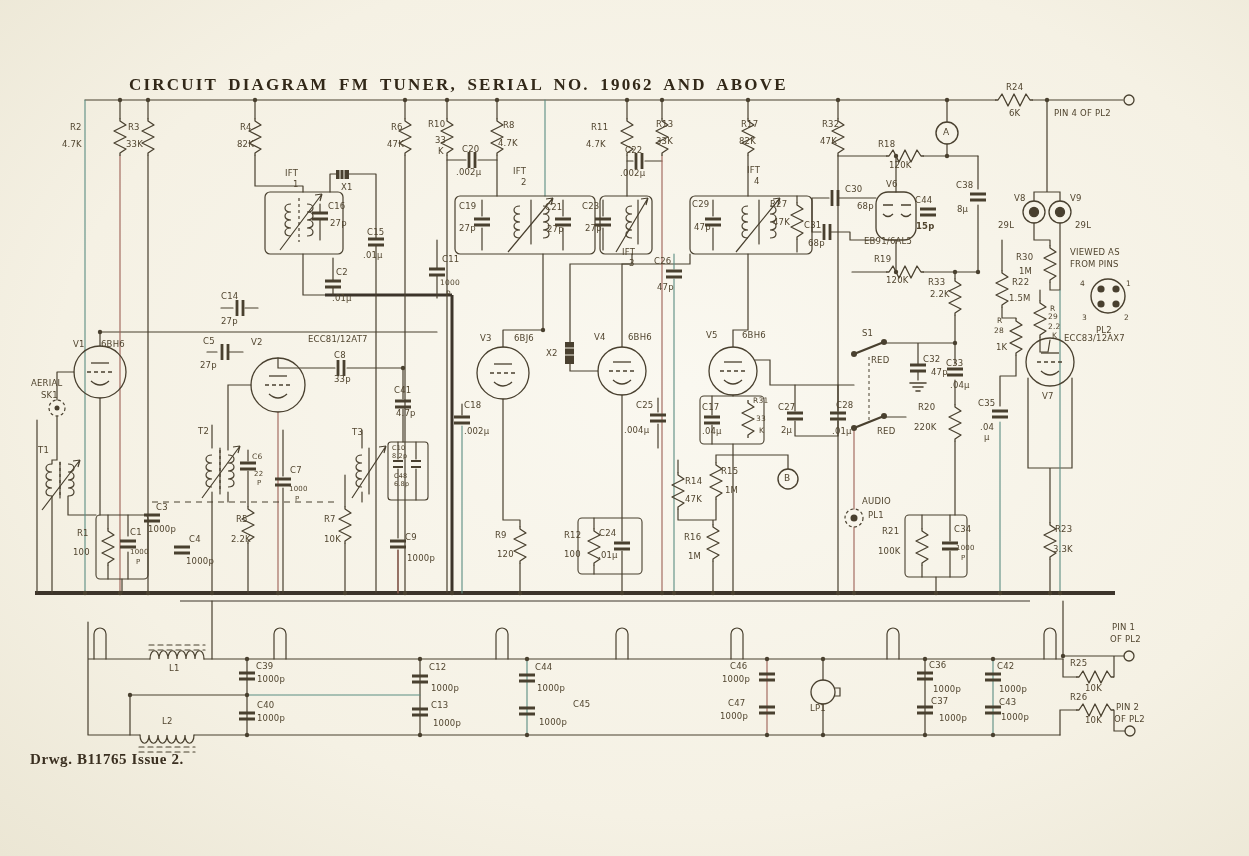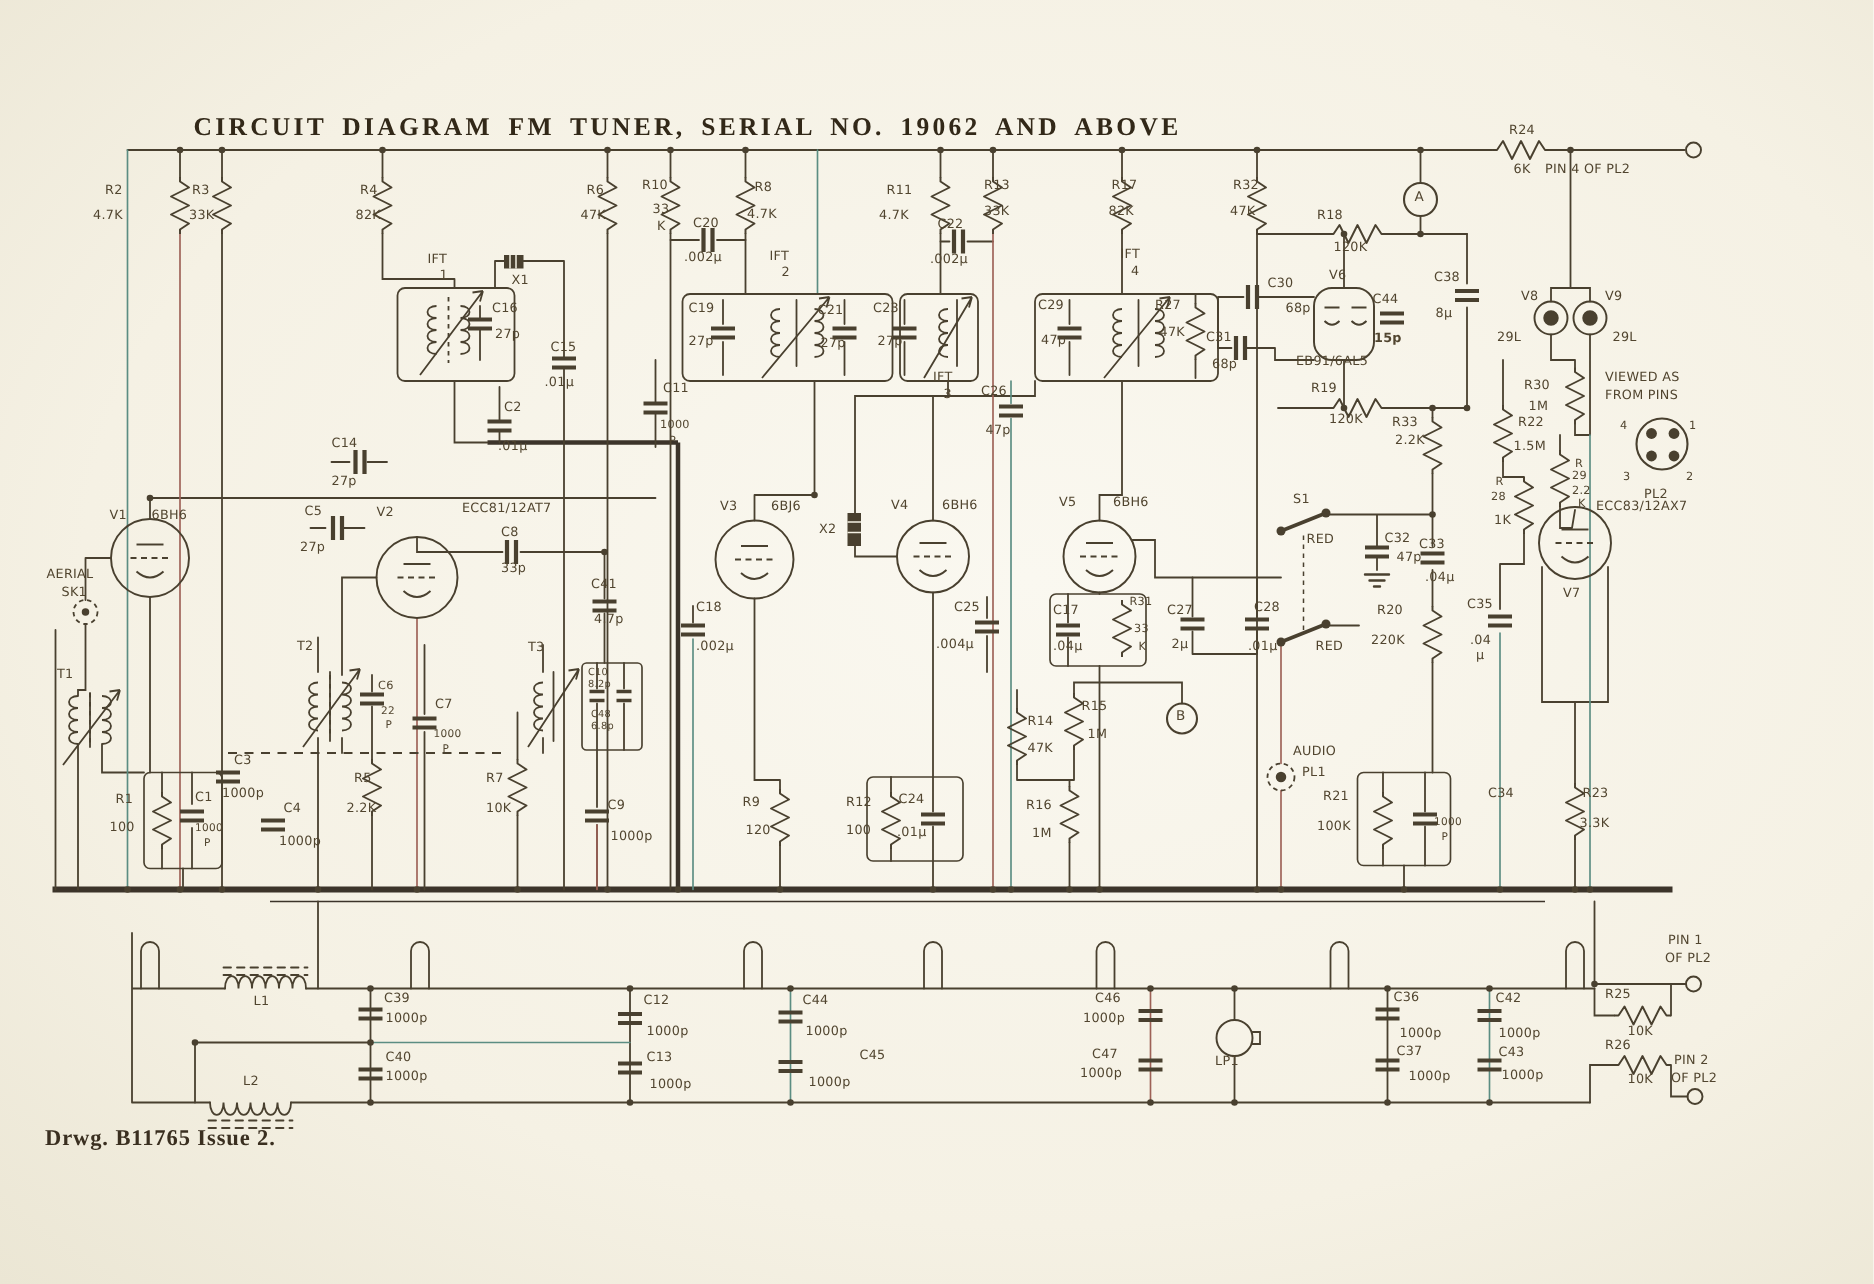--- a/index.html
+++ b/index.html
@@ -443,21 +443,21 @@
       <div class="lbl" style="left: 878px; top: 140px;">R18</div>
       <div class="lbl" style="left: 889px; top: 161px;">120K</div>
       <div class="lbl" style="left: 874px; top: 255px;">R19</div>
       <div class="lbl" style="left: 886px; top: 276px;">120K</div>
       <div class="lbl" style="left: 928px; top: 278px;">R33</div>
       <div class="lbl" style="left: 930px; top: 290px;">2.2K</div>
       <div class="lbl" style="left: 956px; top: 181px;">C38</div>
       <div class="lbl" style="left: 957px; top: 205px;">8μ</div>
       <div class="lbl" style="left: 1006px; top: 83px;">R24</div>
       <div class="lbl" style="left: 1009px; top: 109px;">6K</div>
-      <div class="lbl" style="left: 1030px; top: 109px;">PIN 4 OF PL2</div>
+      <div class="lbl" style="left: 1054px; top: 109px;">PIN 4 OF PL2</div>
       <div class="lbl" style="left: 1014px; top: 194px;">V8</div>
       <div class="lbl" style="left: 998px; top: 221px;">29L</div>
       <div class="lbl" style="left: 1070px; top: 194px;">V9</div>
       <div class="lbl" style="left: 1075px; top: 221px;">29L</div>
       <div class="lbl" style="left: 1016px; top: 253px;">R30</div>
       <div class="lbl" style="left: 1019px; top: 267px;">1M</div>
       <div class="lbl" style="left: 1012px; top: 278px;">R22</div>
       <div class="lbl" style="left: 1009px; top: 294px;">1.5M</div>
       <div class="lbl" style="left: 997px; top: 317px; font-size: 7.5px;">R</div>
       <div class="lbl" style="left: 994px; top: 327px; font-size: 7.5px;">28</div>
@@ -554,21 +554,21 @@
       <div class="lbl" style="left: 931px; top: 368px;">47p</div>
       <div class="lbl" style="left: 946px; top: 359px;">C33</div>
       <div class="lbl" style="left: 950px; top: 381px;">.04μ</div>
       <div class="lbl" style="left: 918px; top: 403px;">R20</div>
       <div class="lbl" style="left: 914px; top: 423px;">220K</div>
       <div class="lbl" style="left: 978px; top: 399px;">C35</div>
       <div class="lbl" style="left: 980px; top: 423px;">.04</div>
       <div class="lbl" style="left: 984px; top: 433px;">μ</div>
       <div class="lbl" style="left: 882px; top: 527px;">R21</div>
       <div class="lbl" style="left: 878px; top: 547px;">100K</div>
-      <div class="lbl" style="left: 954px; top: 525px; margin-left: 38px;">C34</div>
+      <div class="lbl" style="left: 954px; top: 525px;">C34</div>
       <div class="lbl" style="left: 956px; top: 545px; font-size: 7px;">1000</div>
       <div class="lbl" style="left: 961px; top: 555px; font-size: 7px;">P</div>
       <div class="lbl" style="left: 1055px; top: 525px;">R23</div>
       <div class="lbl" style="left: 1053px; top: 545px;">3.3K</div>
       <div class="lbl" style="left: 943px; top: 128px; font-size: 9px;">A</div>
       <div class="lbl" style="left: 784px; top: 474px; font-size: 9px;">B</div>
       <div class="lbl" style="left: 1112px; top: 623px;">PIN 1</div>
       <div class="lbl" style="left: 1110px; top: 635px;">OF PL2</div>
       <div class="lbl" style="left: 1116px; top: 703px;">PIN 2</div>
       <div class="lbl" style="left: 1114px; top: 715px;">OF PL2</div>

